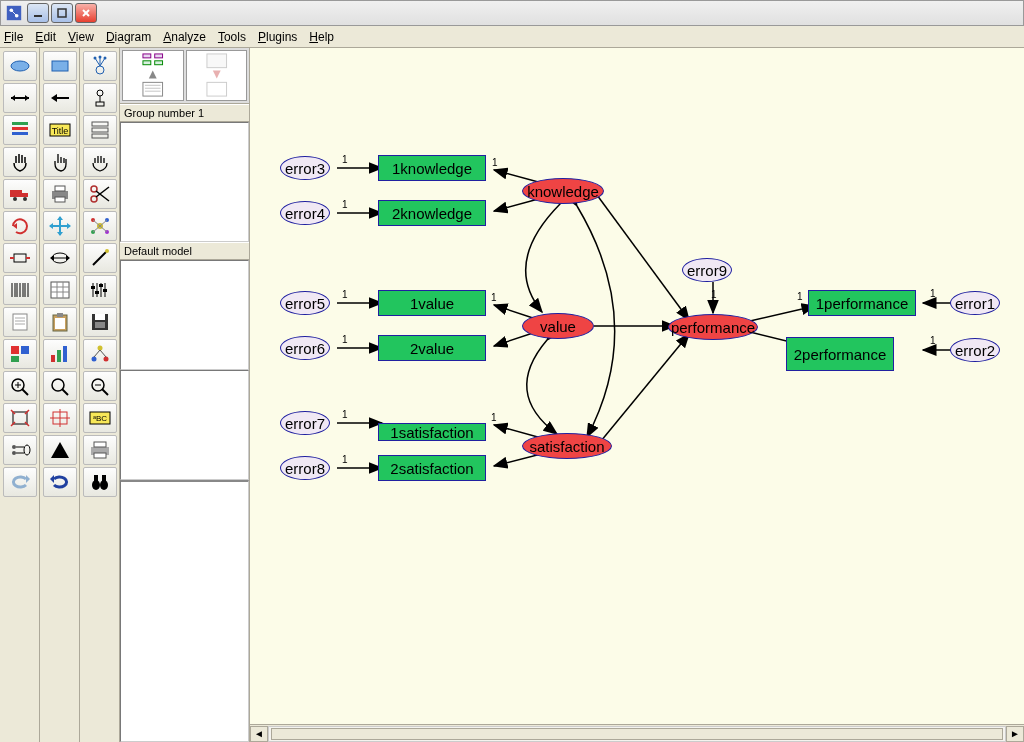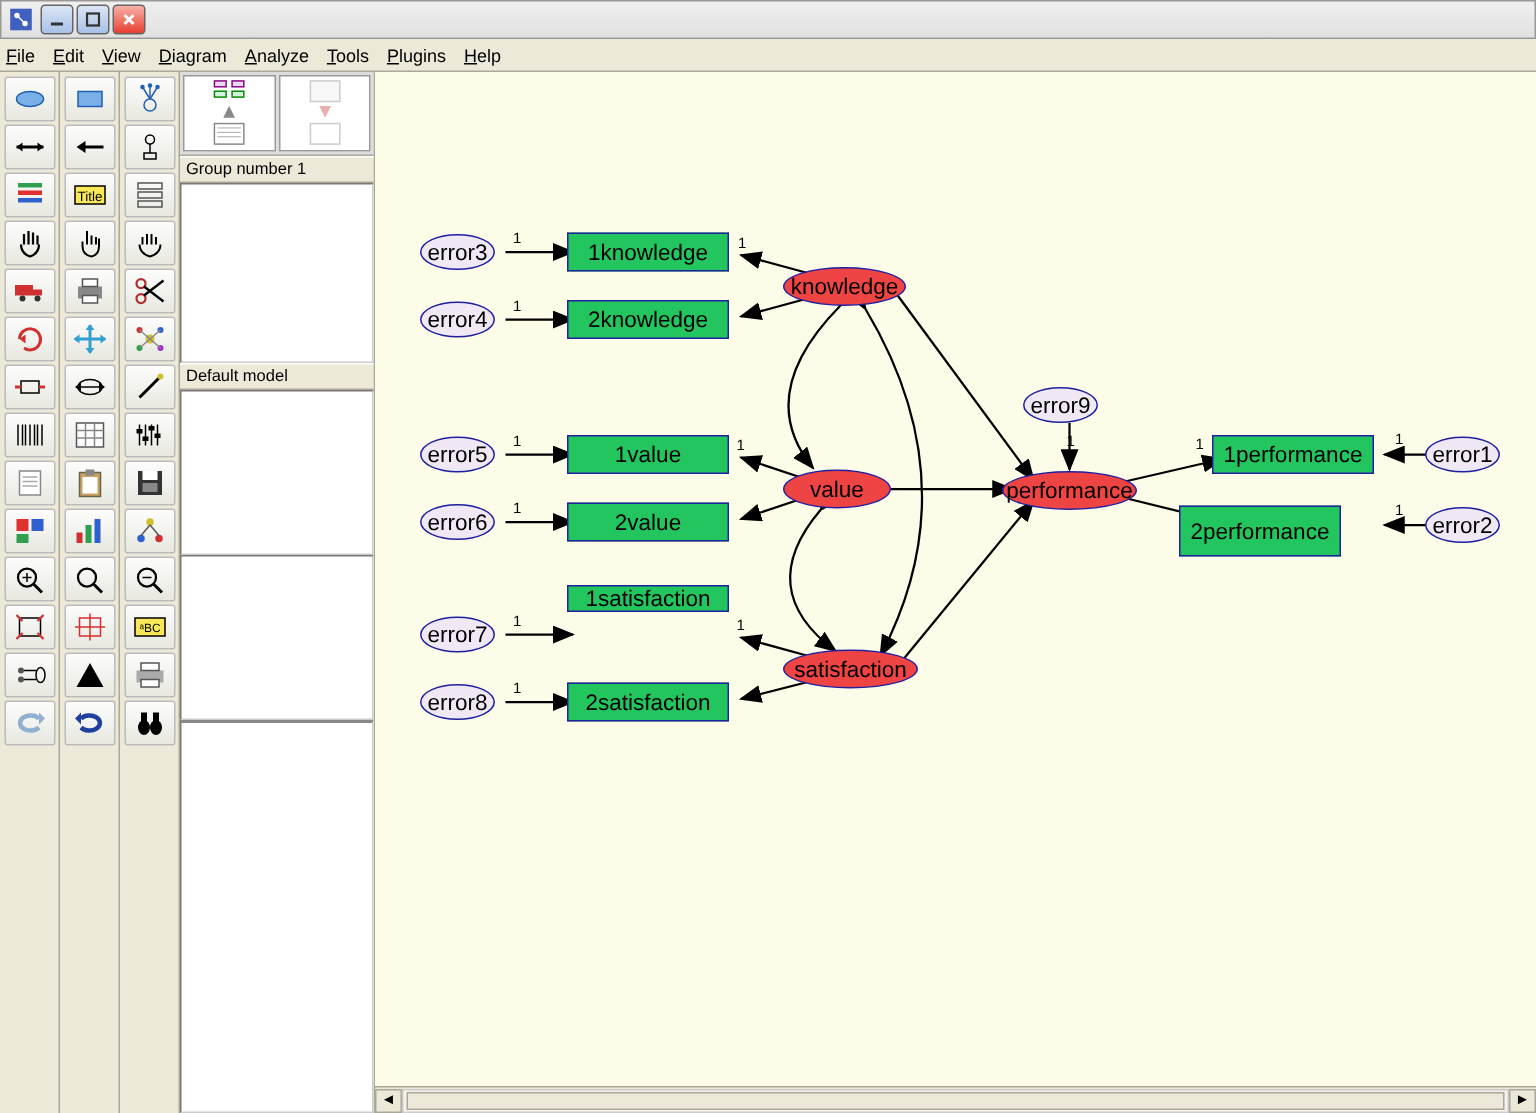--- a/index.html
+++ b/index.html
@@ -509,21 +509,21 @@
         </div>
       <div class="shape rectbox" style="left:128px; top:152px; width:108px; height:26px;">
           <span>2knowledge</span>
         </div>
       <div class="shape rectbox" style="left:128px; top:242px; width:108px; height:26px;">
           <span>1value</span>
         </div>
       <div class="shape rectbox" style="left:128px; top:287px; width:108px; height:26px;">
           <span>2value</span>
         </div>
-      <div class="shape rectbox" style="left:128px; top:342px; width:108px; height:18px;justify-content:center;">
+      <div class="shape rectbox" style="left:128px; top:375px; width:108px; height:18px;justify-content:center;">
           <span>1satisfaction</span>
         </div>
       <div class="shape rectbox" style="left:128px; top:407px; width:108px; height:26px;">
           <span>2satisfaction</span>
         </div>
 
       <div class="shape latent" style="left:272px; top:130px; width:82px; height:26px;">
           <span>knowledge</span>
         </div>
       <div class="shape latent" style="left:272px; top:265px; width:72px; height:26px;">

